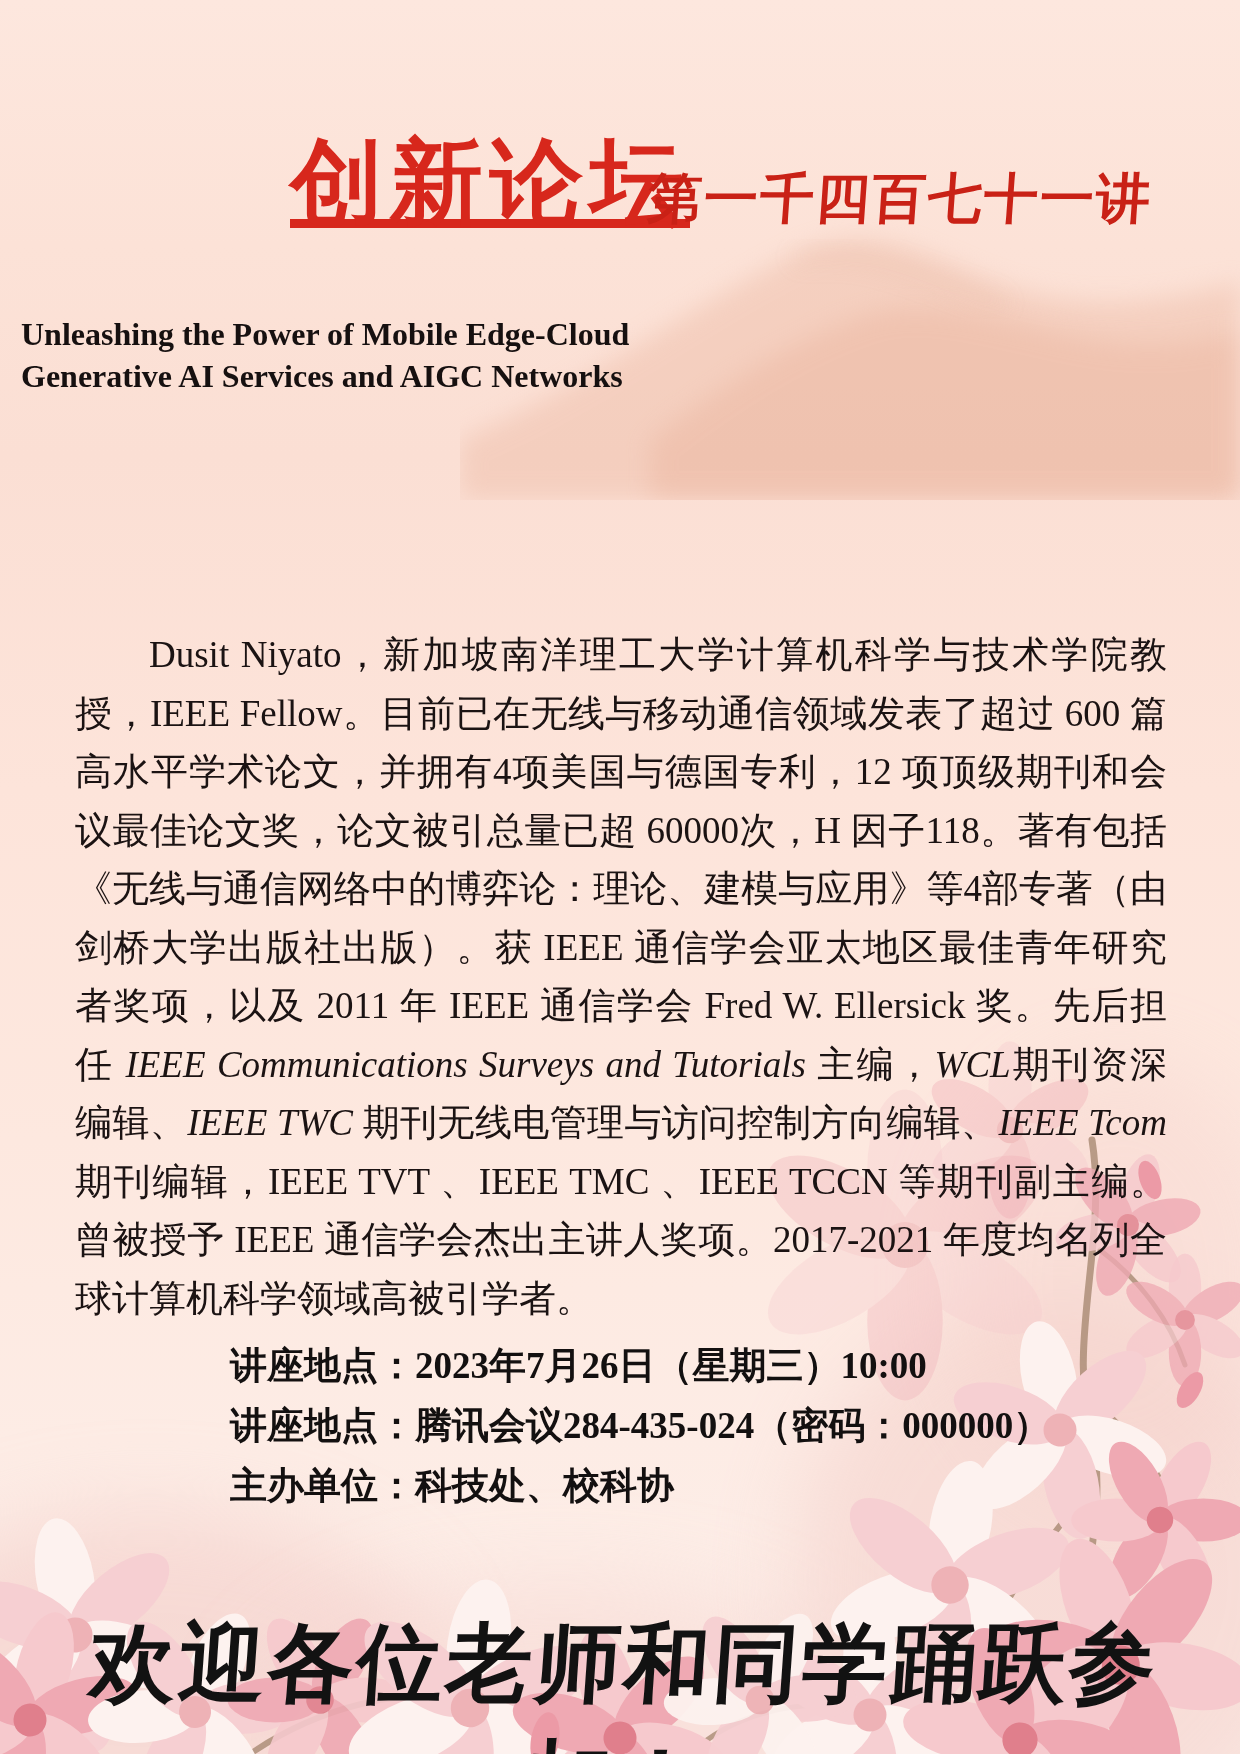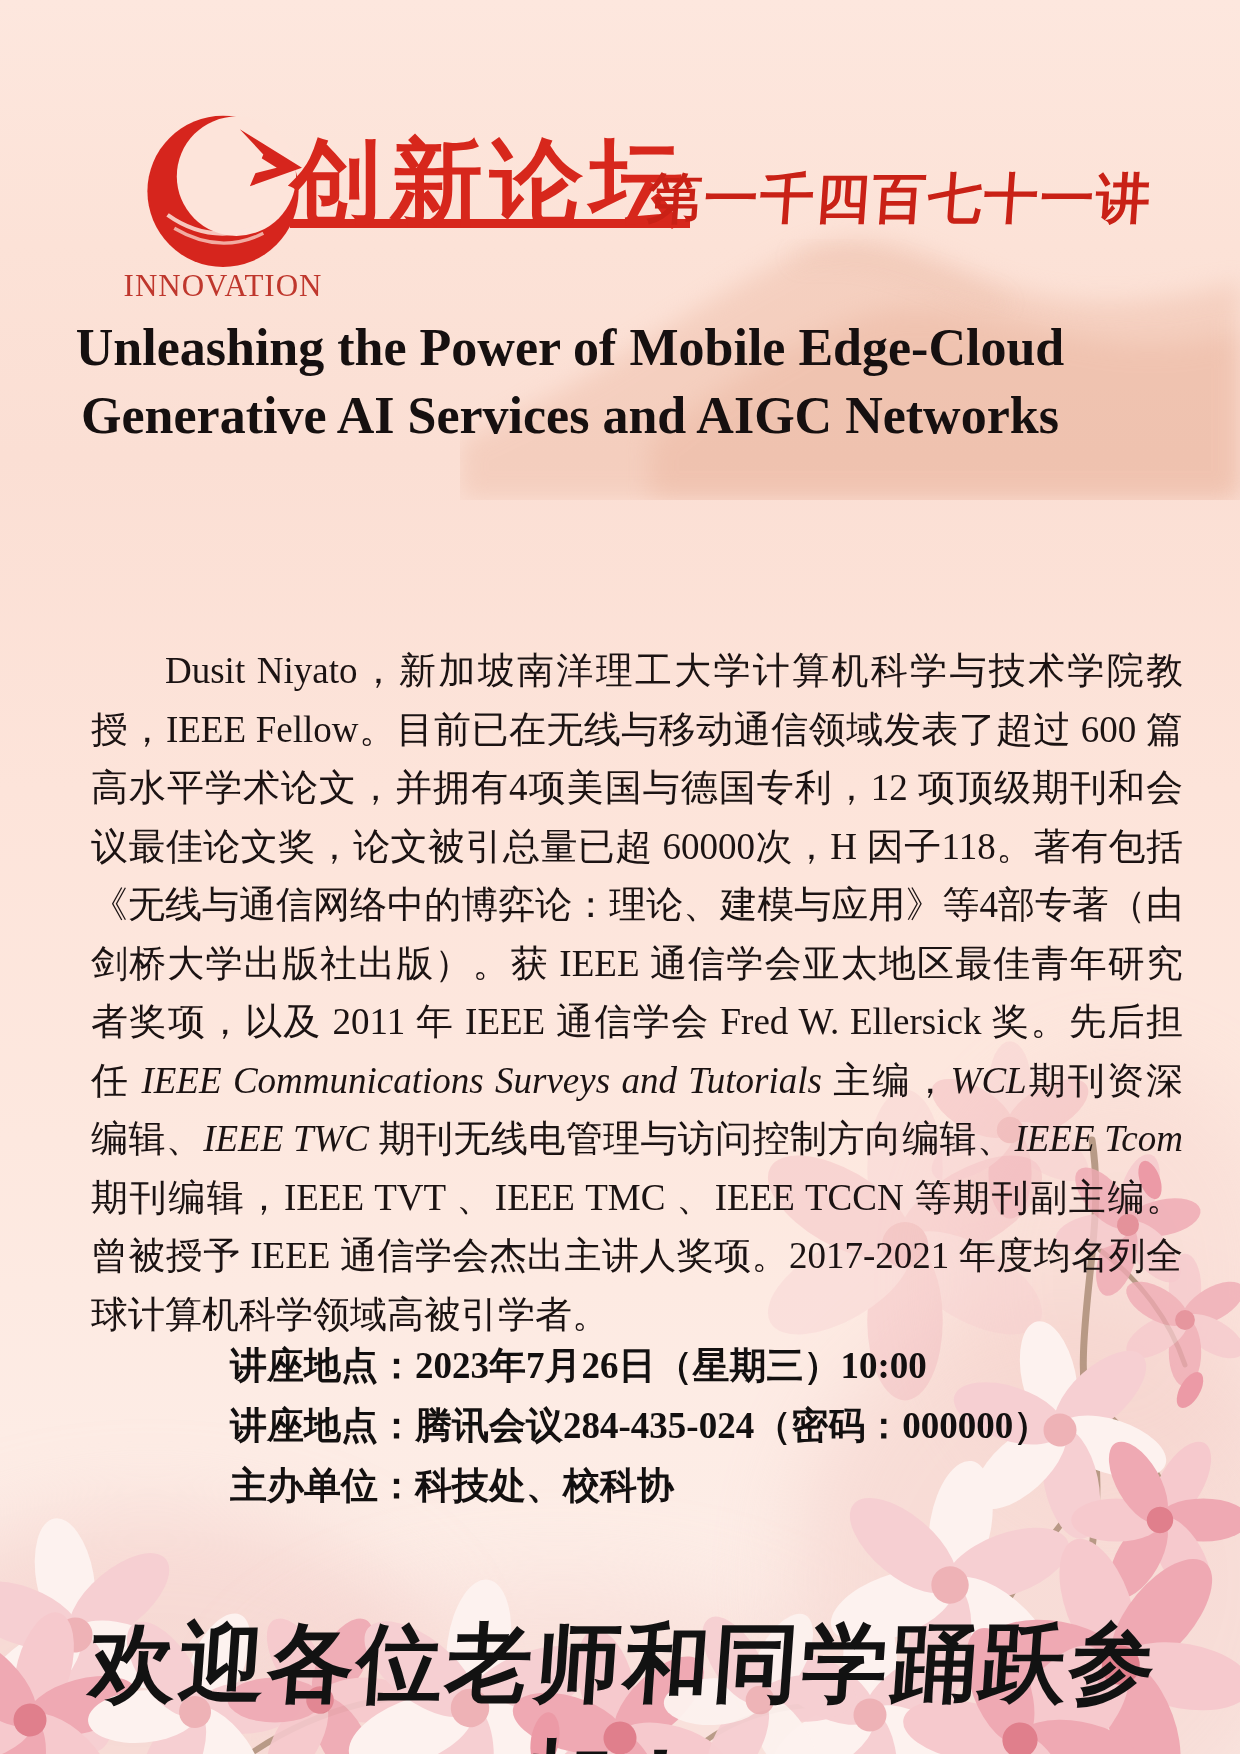--- a/index.html
+++ b/index.html
@@ -65,43 +65,44 @@
     font-weight: bold;
     letter-spacing: 2px;
     color: #c92116;
     transform: skewX(-4deg);
   }
   
   .lecture-title {
     position: absolute;
     top: 314px; left: 0;
     width: 1140px;
-    text-align: center;
-    font-weight: bold;
-    font-size: 52px;
+    text-align: left;
+    font-weight: bold;
+    font-size: 32px;
     line-height: 1.3;
     color: #161010;
+    padding-left: 21px;
   }
   
   .speakers {
     position: absolute;
     left: 335px; top: 428px;
     font-size: 37px;
     font-weight: bold;
     line-height: 57px;
     color: #161010;
     white-space: nowrap;
   }
   .speakers .name { display: inline-block; min-width: 252px; }
   
   .bio {
     position: absolute;
     left: 75px; top: 626px;
     width: 1092px;
-    margin: 16px;
+    margin: 0;
     font-size: 37px;
     line-height: 58.5px;
     color: #1b1313;
     text-align: justify;
     text-indent: 74px;
   }
   .bio .it { font-style: italic; }
   
   .details {
     position: absolute;
@@ -201,31 +202,20 @@
     <use href="#flwA" transform="translate(30,1720) scale(1.5) rotate(15)"></use>
     <use href="#flwB" transform="translate(195,1712) scale(1.45) rotate(25)"></use>
     <use href="#flwA" transform="translate(320,1700) scale(1.25) rotate(-30)" opacity="0.9"></use>
 
     <use href="#flwB" transform="translate(470,1708) scale(1.75) rotate(8)"></use>
     <use href="#flwA" transform="translate(620,1738) scale(1.5) rotate(-14)"></use>
     <use href="#flwB" transform="translate(760,1700) scale(1.3) rotate(28)" opacity="0.95"></use>
     <use href="#bud" transform="translate(545,1740) rotate(10) scale(1.4)"></use>
   </svg>
 
-  <div class="logo-wrap">
-    <svg class="logo-svg" viewBox="0 0 100 100" aria-hidden="true">
-      <circle cx="50" cy="52" r="45" fill="#d6251d"></circle>
-      <circle cx="58" cy="43" r="35.5" fill="#fde4da"></circle>
-      <polygon points="60,15 97,38 66,49 74,30" fill="#d6251d"></polygon>
-      <polygon points="63,26 82,38 62,43" fill="#fde4da"></polygon>
-      <path d="M17,66 Q45,86 78,70" stroke="#fde4da" stroke-width="2.5" fill="none" opacity="0.85"></path>
-      <path d="M21,74 Q48,90 74,77" stroke="#fde4da" stroke-width="2" fill="none" opacity="0.7"></path>
-    </svg>
-    <span class="logo-word">INNOVATION</span>
-  </div>
 
   <h1 class="forum-name">创新论坛</h1>
   <div class="session-number">第一千四百七十一讲</div>
 
   <div class="lecture-title">
     <div>Unleashing the Power of Mobile Edge-Cloud</div>
     <div>Generative AI Services and AIGC Networks</div>
   </div>
 
   <div class="speakers">

